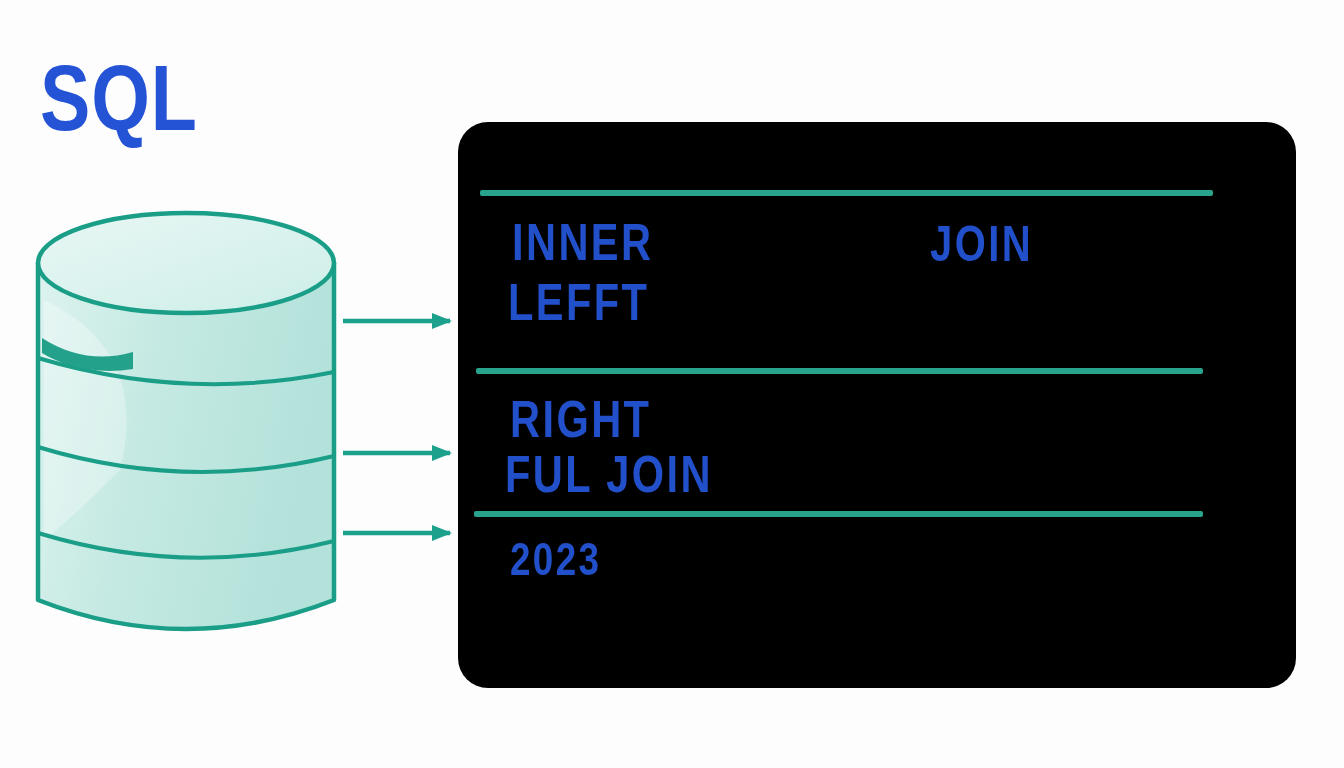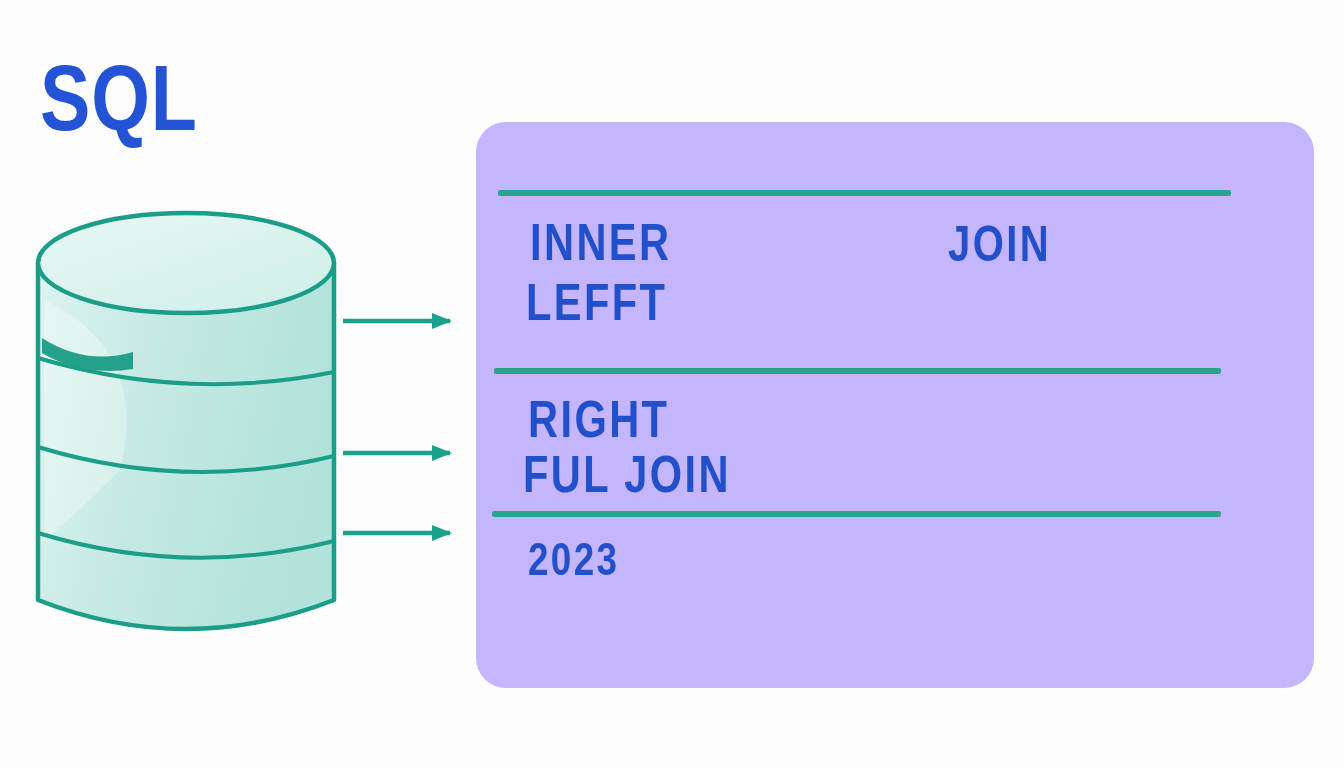--- a/index.html
+++ b/index.html
@@ -27,25 +27,25 @@
     transform: scaleX(0.82);
     transform-origin: left top;
   }
   .illus {
     position: absolute;
     left: 0;
     top: 0;
   }
   .panel {
     position: absolute;
-    left: 476px;
+    left: 458px;
     top: 122px;
     width: 838px;
     height: 566px;
-    background: #c4b5fd;
+    background: #000000;
     border-radius: 30px;
     text-align: right;
   }
   .divider {
     position: absolute;
     height: 6px;
     background: #28a48d;
     border-radius: 2px;
   }
   .d1 { top: 68px;  left: 22px; width: 733px; }

